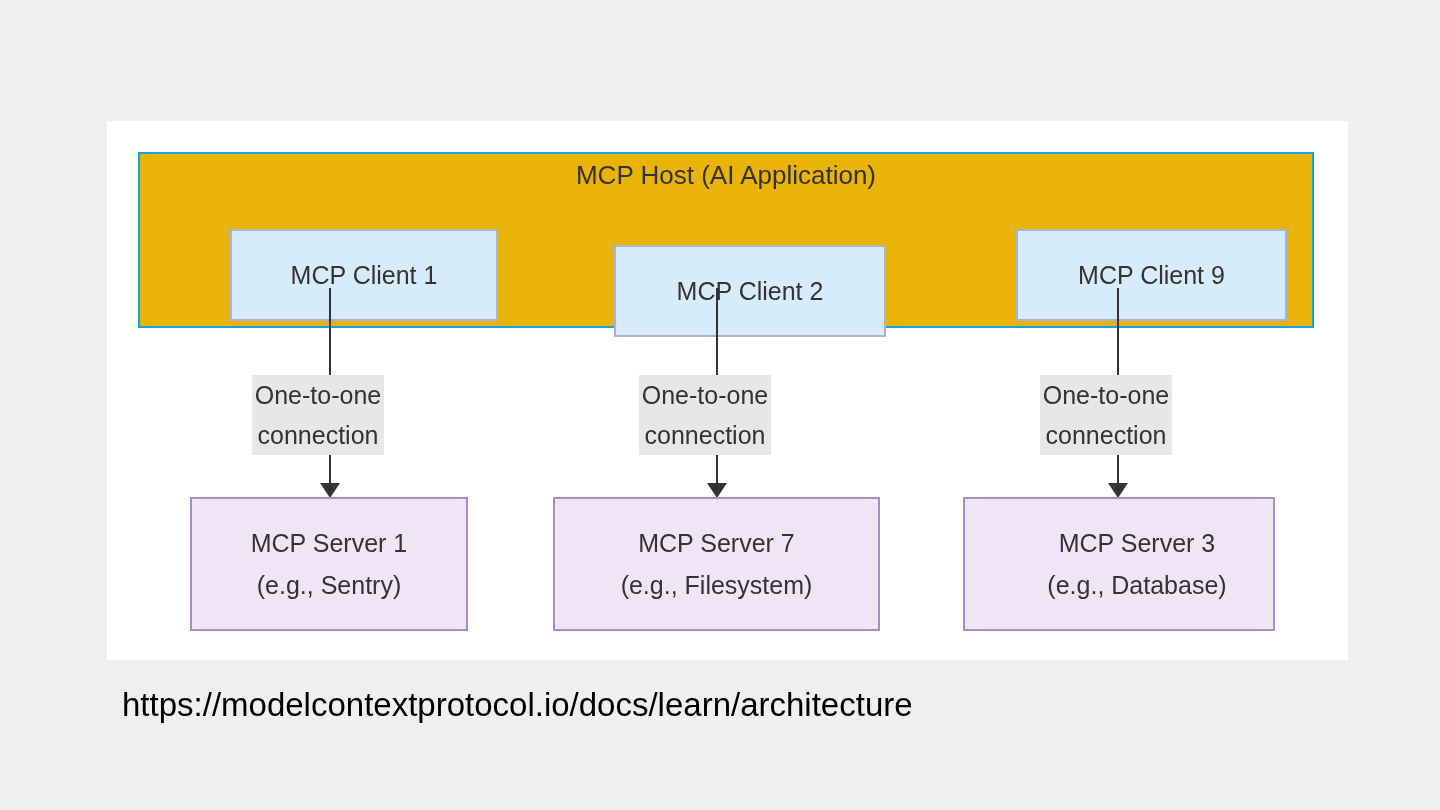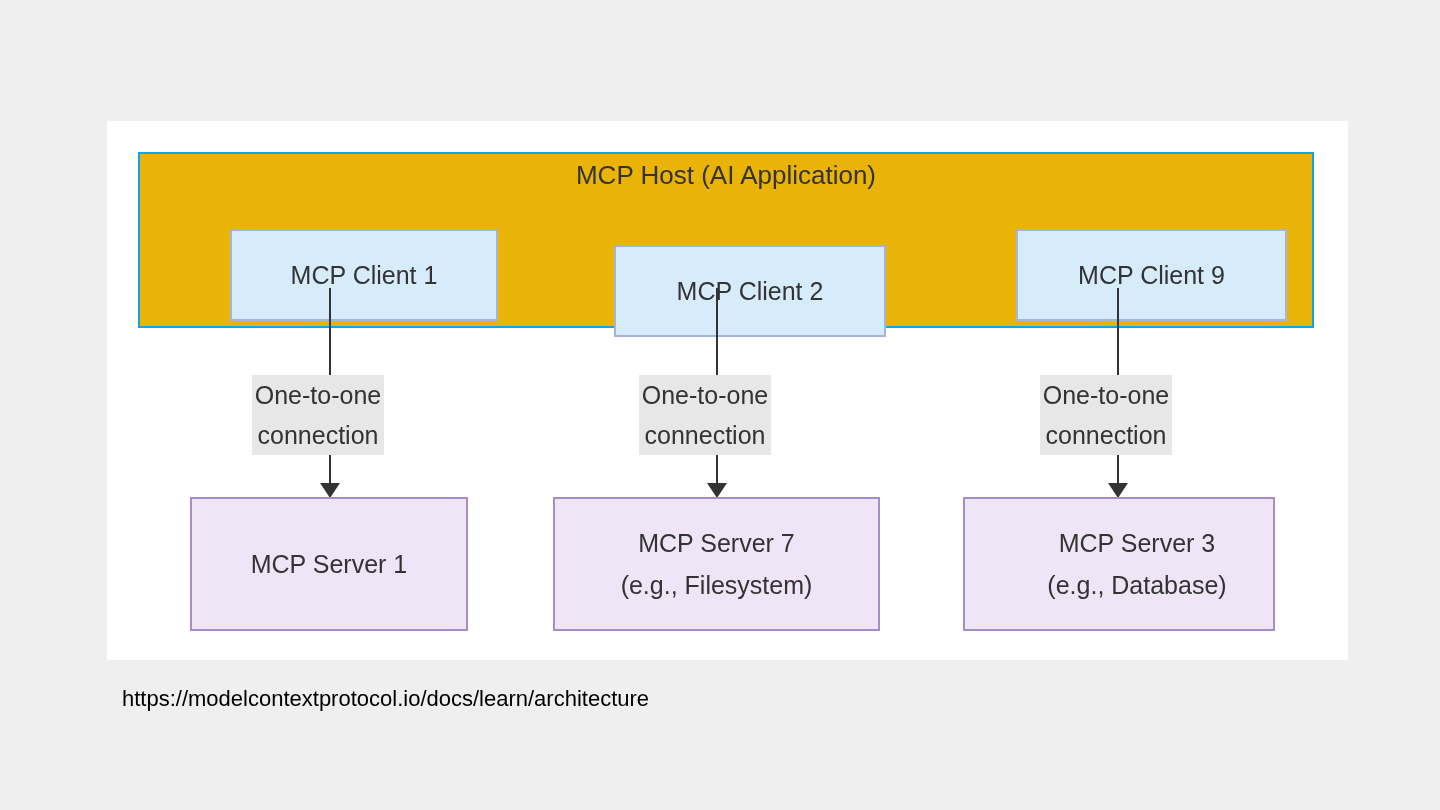--- a/index.html
+++ b/index.html
@@ -122,21 +122,21 @@
     text-align: left;
   }
   .server.s1 { left: 83px;  width: 278px; }
   .server.s2 { left: 446px; width: 327px; }
   .server.s3 { left: 856px; width: 312px; padding-left: 36px; }
   
   .source-url {
     position: absolute;
     left: 122px;
     top: 686px;
-    font-size: 22px;
+    font-size: 33px;
     color: #000000;
     white-space: nowrap;
   }
 </style>
 </head>
 <body>
 
 <div class="canvas">
   <div class="panel">
 
@@ -170,20 +170,21 @@
       <span>One-to-one</span>
       <span>connection</span>
     </div>
     <div class="edge-label l3">
       <span>One-to-one</span>
       <span>connection</span>
     </div>
 
     <div class="server s1">
       <span>MCP Server 1</span>
+      <span>(e.g., Sentry)</span>
     </div>
     <div class="server s2">
       <span>MCP Server 7</span>
       <span>(e.g., Filesystem)</span>
     </div>
     <div class="server s3">
       <span>MCP Server 3</span>
       <span>(e.g., Database)</span>
     </div>
 

